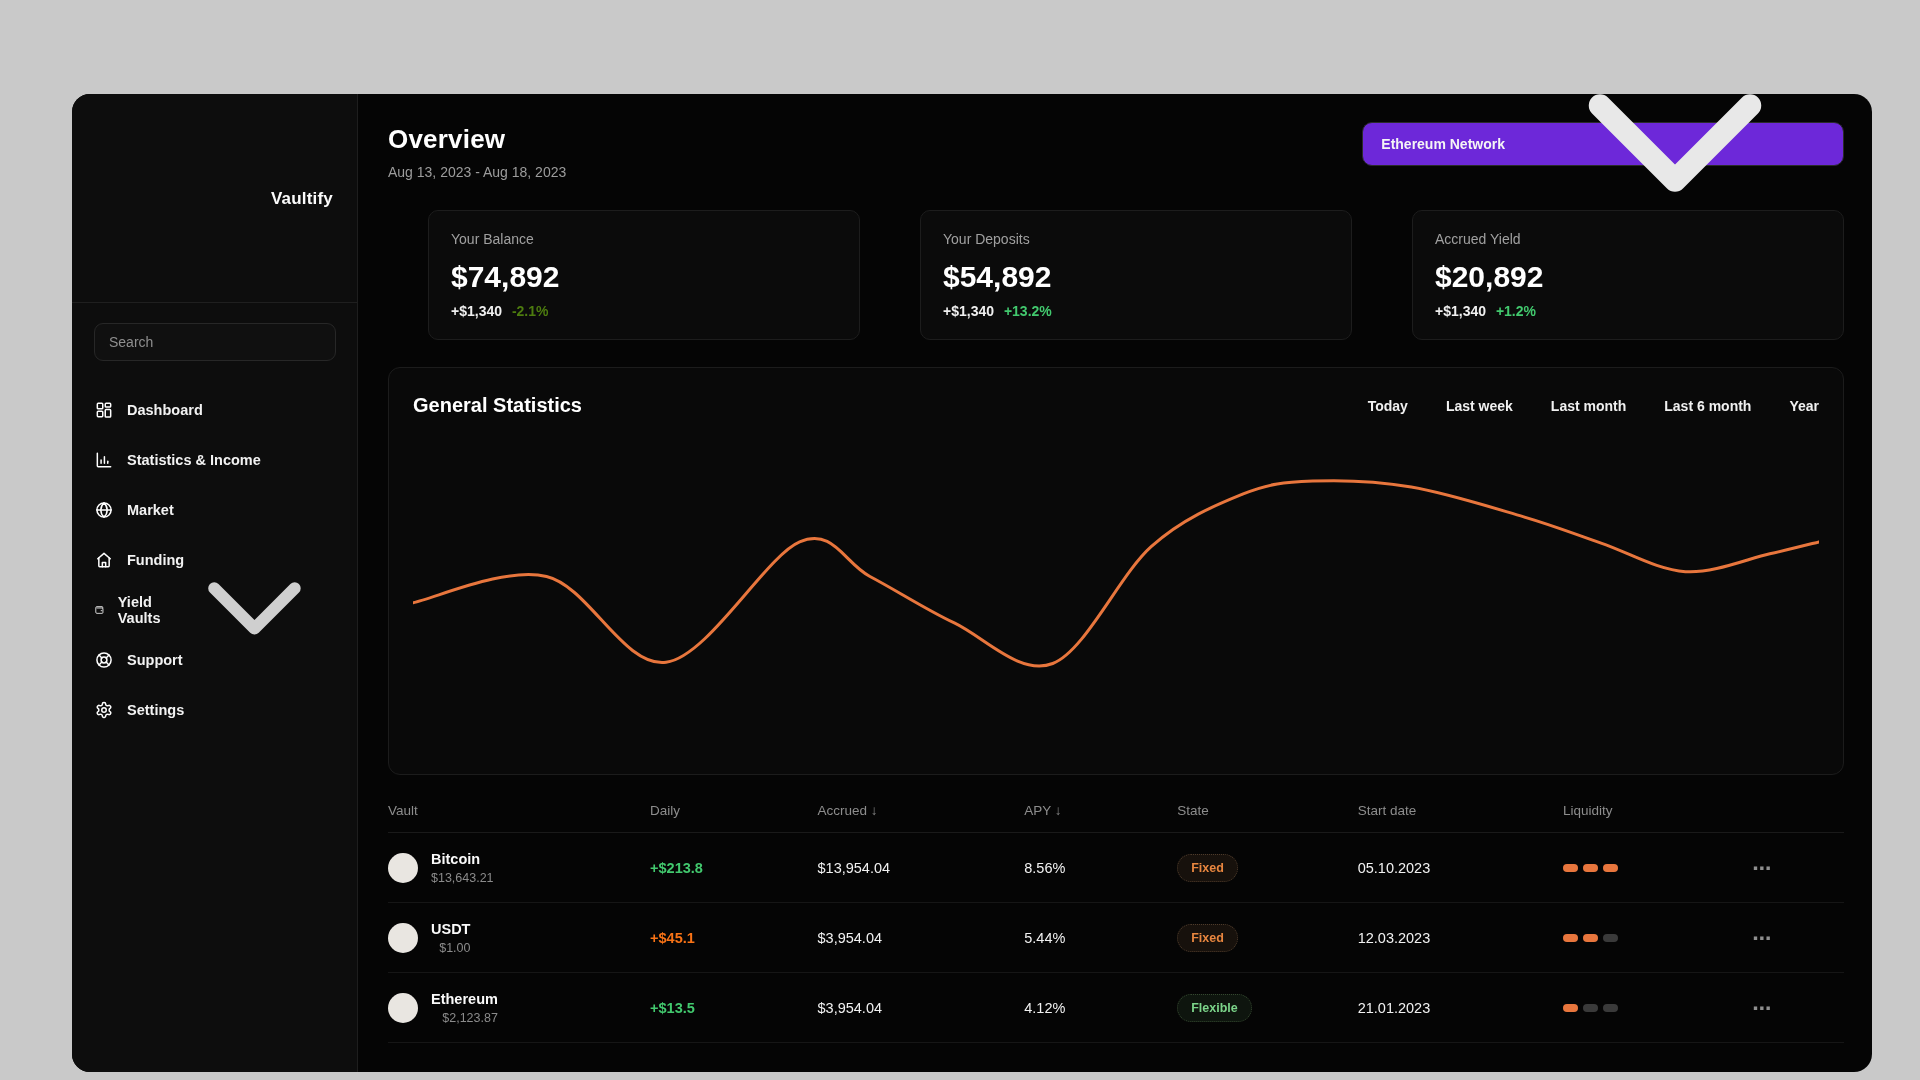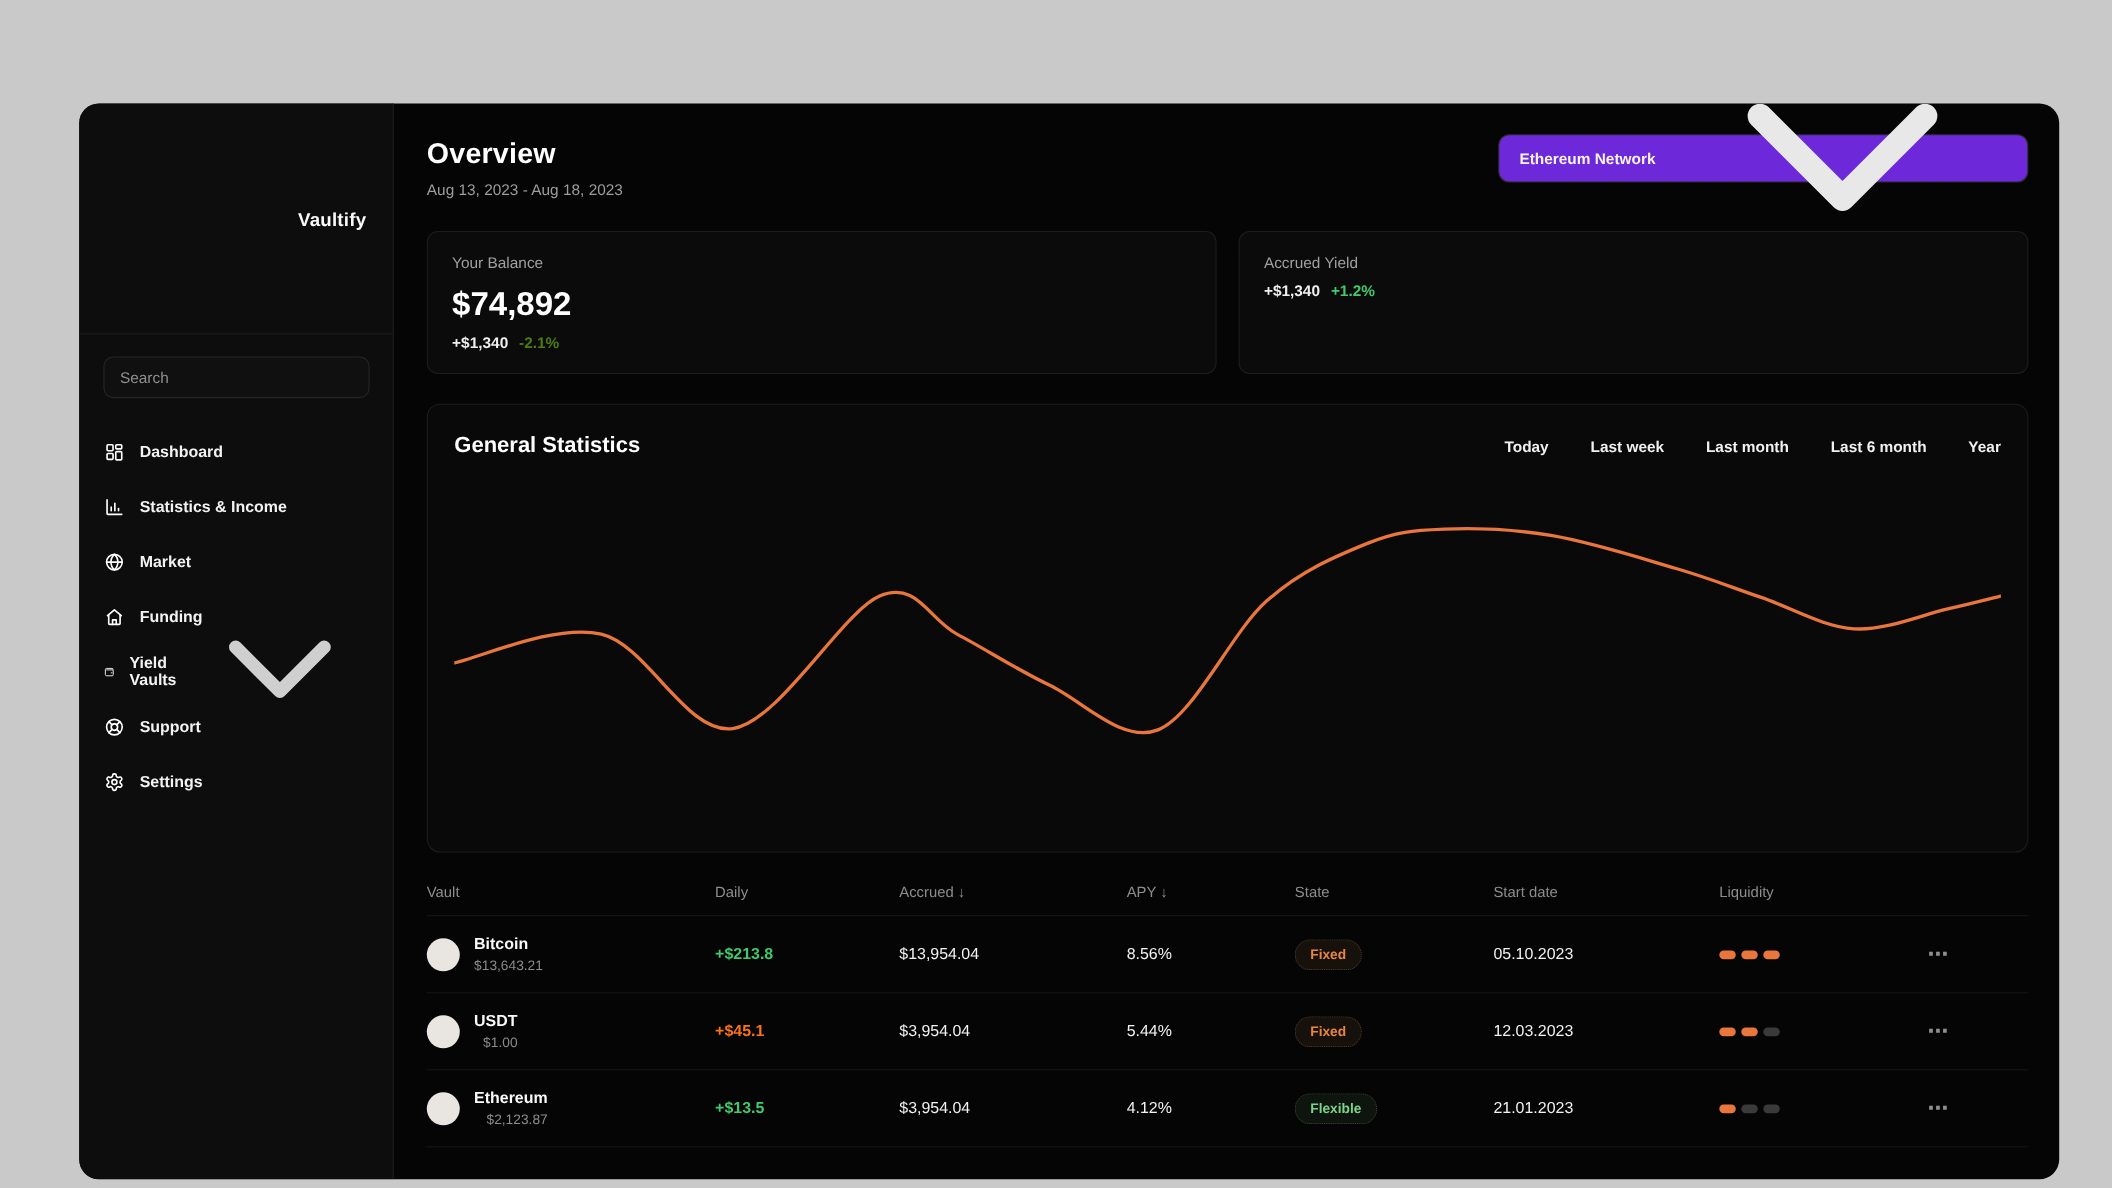--- a/index.html
+++ b/index.html
@@ -33,21 +33,21 @@
   .date-range { color:#9c9c9c; font-size:14px; margin-top:9px; }
   .network-btn { position:absolute; top:28px; right:28px; height:44px; display:flex;
                  align-items:center; gap:20px; padding:0 18px; background:#6d28d9;
                  border:1px solid #2b2b2b; border-radius:10px; color:#f5f5f5;
                  font-size:14px; font-weight:bold; cursor:pointer;
                  font-family:"Liberation Sans", sans-serif; }
   .network-btn svg { width:16px; height:16px; stroke:#e8e8e8; }
 
   .cards-row { display:flex; gap:20px; margin-top:30px; }
   .card { flex:1; height:130px; background:#0b0b0b; border:1px solid #1d1d1d;
-          border-radius:10px; padding:20px 22px; }
+          border-radius:10px; padding:20px 22px;margin-left:40px; }
   .card-label { color:#a0a0a0; font-size:14px; }
   .card-value { color:#fff; font-size:30px; font-weight:bold; margin-top:13px; }
   .card-delta-row { margin-top:9px; font-size:14px; font-weight:bold; }
   .card-delta { color:#f0f0f0; }
   .card-delta-pct { margin-left:6px; }
 
   .panel { margin-top:27px; height:408px; background:#090909; border:1px solid #1c1c1c;
            border-radius:12px; padding:26px 24px 14px; }
   .panel-header { display:flex; align-items:center; }
   .panel-title { color:#fff; font-size:20px; font-weight:bold; }
@@ -186,21 +186,30 @@
     <div class="cards-row" id="cards">
         <div class="card">
           <div class="card-label">Your Balance</div>
      <div class="card-value">$74,892</div>
      <div class="card-delta-row">
        <span class="card-delta">+$1,340</span>
        <span class="card-delta-pct" style="color: #4d7c0f;">-2.1%</span>
      </div>
         </div>
         <div class="card">
+          <div class="card-label">Your Deposits</div>
+     <div class="card-value">$54,892</div>
+     <div class="card-delta-row">
+       <span class="card-delta">+$1,340</span>
+       <span class="card-delta-pct" style="color: rgb(66, 201, 110);">+13.2%</span>
+     </div>
+        </div>
+        <div class="card">
           <div class="card-label">Accrued Yield</div>
+     <div class="card-value">$20,892</div>
      <div class="card-delta-row">
        <span class="card-delta">+$1,340</span>
        <span class="card-delta-pct" style="color: rgb(66, 201, 110);">+1.2%</span>
      </div>
         </div>
       </div>
 
     <section class="panel">
       <div class="panel-header">
         <div class="panel-title">General Statistics</div>

